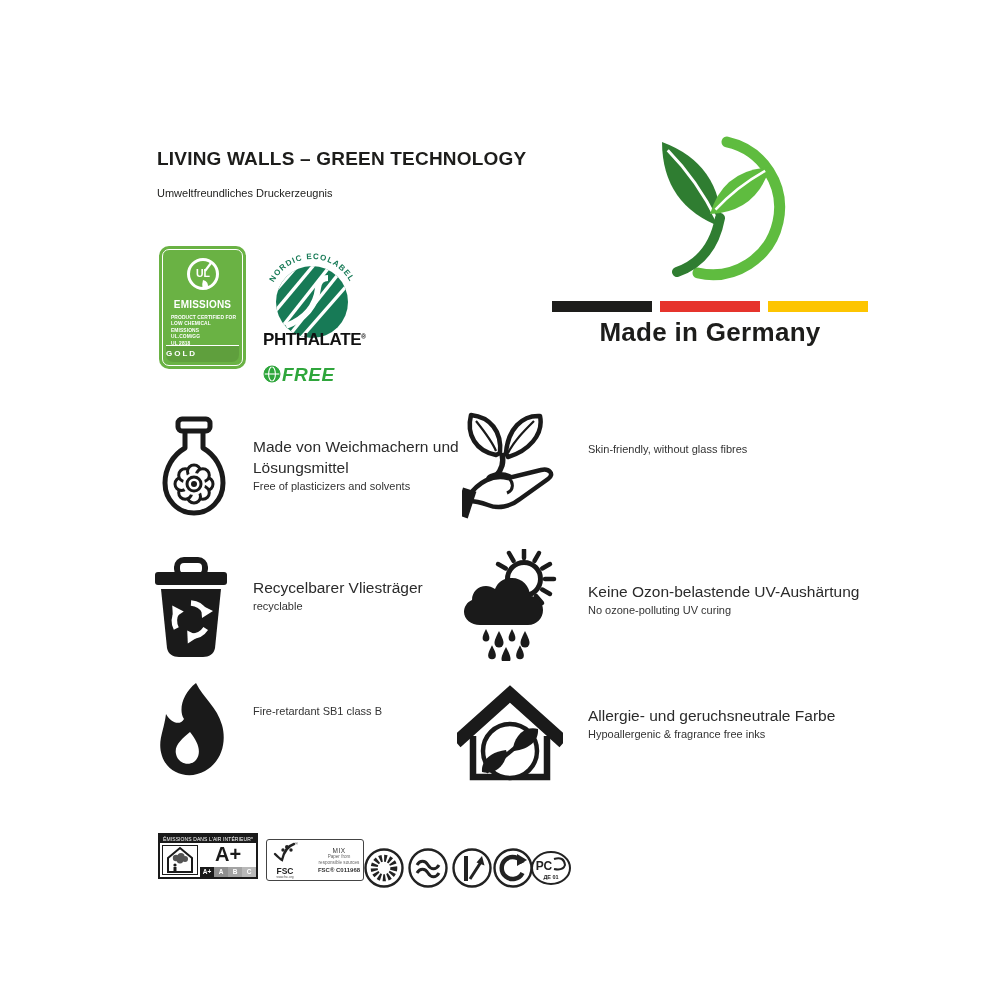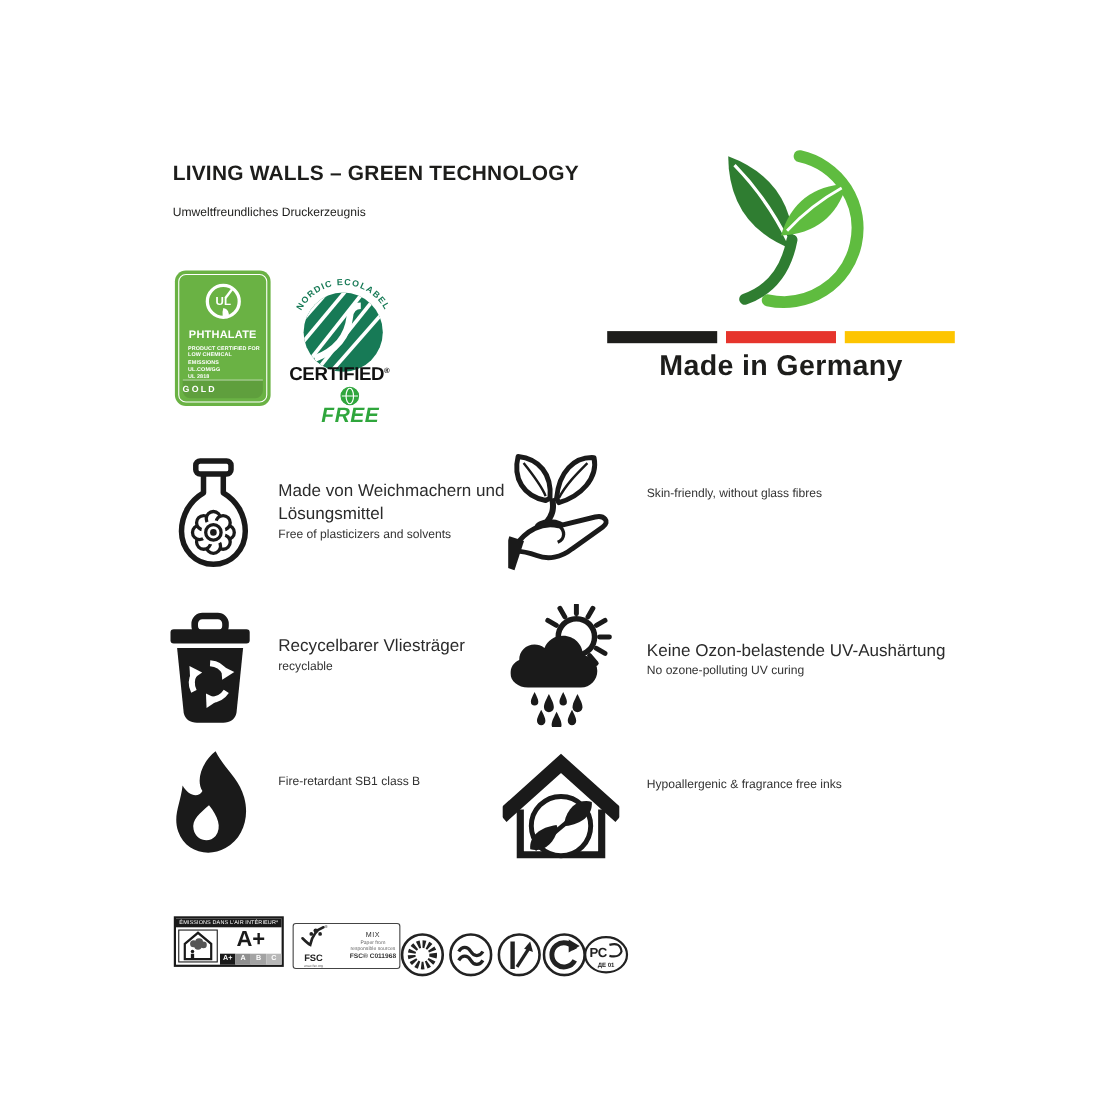--- a/index.html
+++ b/index.html
@@ -17,21 +17,21 @@
   .gg-ul{position:absolute;left:50%;top:4px;transform:translateX(-50%);}
   .gg-name{position:absolute;top:49px;width:100%;text-align:center;font-size:10px;font-weight:bold;color:#fff;letter-spacing:.2px;}
   .gg-cert{position:absolute;top:65px;left:8px;right:4px;font-size:4.9px;line-height:1.3;color:#fff;font-weight:bold;letter-spacing:.1px;}
   .gg-gold{position:absolute;left:3px;right:3px;bottom:3px;height:16px;border-top:1.6px solid #fff;background:rgba(0,0,0,.10);border-radius:0 0 7px 7px;color:#fff;font-size:8px;font-weight:bold;letter-spacing:2px;line-height:16px;}
 
   
   .nordic{left:258px;top:240px;width:108px;height:100px;}
   .phth{left:263px;top:331px;width:110px;}
   .phth-l1{font-size:17px;font-weight:800;letter-spacing:-.4px;color:#111;line-height:1;}
   .phth-l1 sup{font-size:7px;vertical-align:6px;}
-  .phth-l2{display:flex;align-items:center;margin-top:3px;flex-direction:column;}
+  .phth-l2{display:flex;margin-top:17px;}
   .phth-free{font-size:19px;font-weight:800;font-style:italic;color:#2fa63c;letter-spacing:.5px;line-height:1;margin-left:1px;}
 
   
   .leaflogo{left:622px;top:120px;width:168px;height:176px;}
   .flagrow{left:552px;top:301px;width:316px;height:11px;display:flex;justify-content:space-between;}
   .flagrow .bar{width:100px;height:11px;}
   .mig{left:552px;top:317px;width:316px;text-align:center;font-size:26px;font-weight:bold;letter-spacing:.3px;color:#1d1d1b;}
 
   
   .feat-title{font-size:15.5px;color:#2b2b2b;line-height:1.35;}
@@ -73,21 +73,21 @@
   <div class="abs page-sub">Umweltfreundliches Druckerzeugnis</div>
 
   <div class="abs gg">
     <div class="gg-inner">
       <svg class="gg-ul" width="42" height="44" viewBox="0 0 42 44">
         <circle cx="21" cy="20" r="14.5" fill="none" stroke="#fff" stroke-width="3"></circle>
         <line x1="23" y1="17" x2="29" y2="9" stroke="#fff" stroke-width="2.2"></line>
         <text x="21" y="23" text-anchor="middle" font-size="10.5" font-weight="bold" fill="#fff">UL</text>
         <path d="M21,26 q6,1 5,9 q-8,2 -5,-9 z" fill="#fff"></path>
       </svg>
-      <div class="gg-name">PHTHALATE</div>
+      <div class="gg-name">EMISSIONS</div>
       <div class="gg-cert">
         <div>PRODUCT CERTIFIED FOR</div>
         <div>LOW CHEMICAL EMISSIONS</div>
         <div>UL.COM/GG</div>
         <div>UL 2818</div>
       </div>
       <div class="gg-gold">GOLD</div>
     </div>
   </div>
 
@@ -106,21 +106,21 @@
       <line x1="30" y1="97" x2="82" y2="32"></line>
       <line x1="42" y1="99" x2="92" y2="42"></line>
       <path d="M28,86 Q57,75 60,48 Q61,38 70,38" stroke-width="6"></path>
     </g>
     <text font-size="8" font-weight="bold" letter-spacing="1.1" fill="#177a56">
       <textPath href="#necArc" startOffset="50%" text-anchor="middle">NORDIC ECOLABEL</textPath>
     </text>
   </svg>
 
   <div class="abs phth">
-    <div class="phth-l1"><span>CERTIFIED</span><sup>®</sup></div>
+    <div class="phth-l1"><span>PHTHALATE</span><sup>®</sup></div>
     <div class="phth-l2">
       <svg width="18" height="18" viewBox="0 0 18 18">
         <circle cx="9" cy="9" r="8" fill="#2fa63c"></circle>
         <ellipse cx="9" cy="9" rx="3.4" ry="7.2" fill="none" stroke="#fff" stroke-width="1.1"></ellipse>
         <line x1="1.5" y1="9" x2="16.5" y2="9" stroke="#fff" stroke-width="1.1"></line>
         <circle cx="9" cy="9" r="8" fill="none" stroke="#2fa63c" stroke-width="1"></circle>
       </svg>
       <span class="phth-free">FREE</span>
     </div>
   </div>
@@ -244,20 +244,21 @@
 
   <svg class="abs" style="left:457px;top:684px;" width="106" height="100" viewBox="0 0 106 100">
     <path d="M16,52 L16,93 L90,93 L90,52" fill="#fff" stroke="#1a1a1a" stroke-width="6.5"></path>
     <path d="M4,54 L53,10 L102,54" fill="none" stroke="#1a1a1a" stroke-width="13" stroke-linecap="square"></path>
     <circle cx="53" cy="67" r="27" fill="#fff" stroke="#1a1a1a" stroke-width="4.5"></circle>
     <line x1="29" y1="88" x2="78" y2="47" stroke="#1a1a1a" stroke-width="4"></line>
     <path d="M56,64 C59,48 71,42 81,45 C82,57 72,65 57,67 Z" fill="#1a1a1a"></path>
     <path d="M50,69 C47,85 35,91 25,88 C24,76 34,68 49,66 Z" fill="#1a1a1a"></path>
   </svg>
   <div class="abs ftext" style="left:588px;top:706px;width:320px;">
+    <div class="feat-title">Allergie- und geruchsneutrale Farbe</div>
     <div class="feat-sub">Hypoallergenic &amp; fragrance free inks</div>
   </div>
 
   <div class="abs aplus">
     <div class="aplus-head">ÉMISSIONS DANS L'AIR INTÉRIEUR*</div>
     <div class="aplus-body">
       <div class="aplus-house">
         <svg width="28" height="28" viewBox="0 0 28 28">
           <path d="M2,12 L14,2 L26,12 L26,26 L2,26 Z" fill="none" stroke="#1a1a1a" stroke-width="2"></path>
           <g fill="#555">

